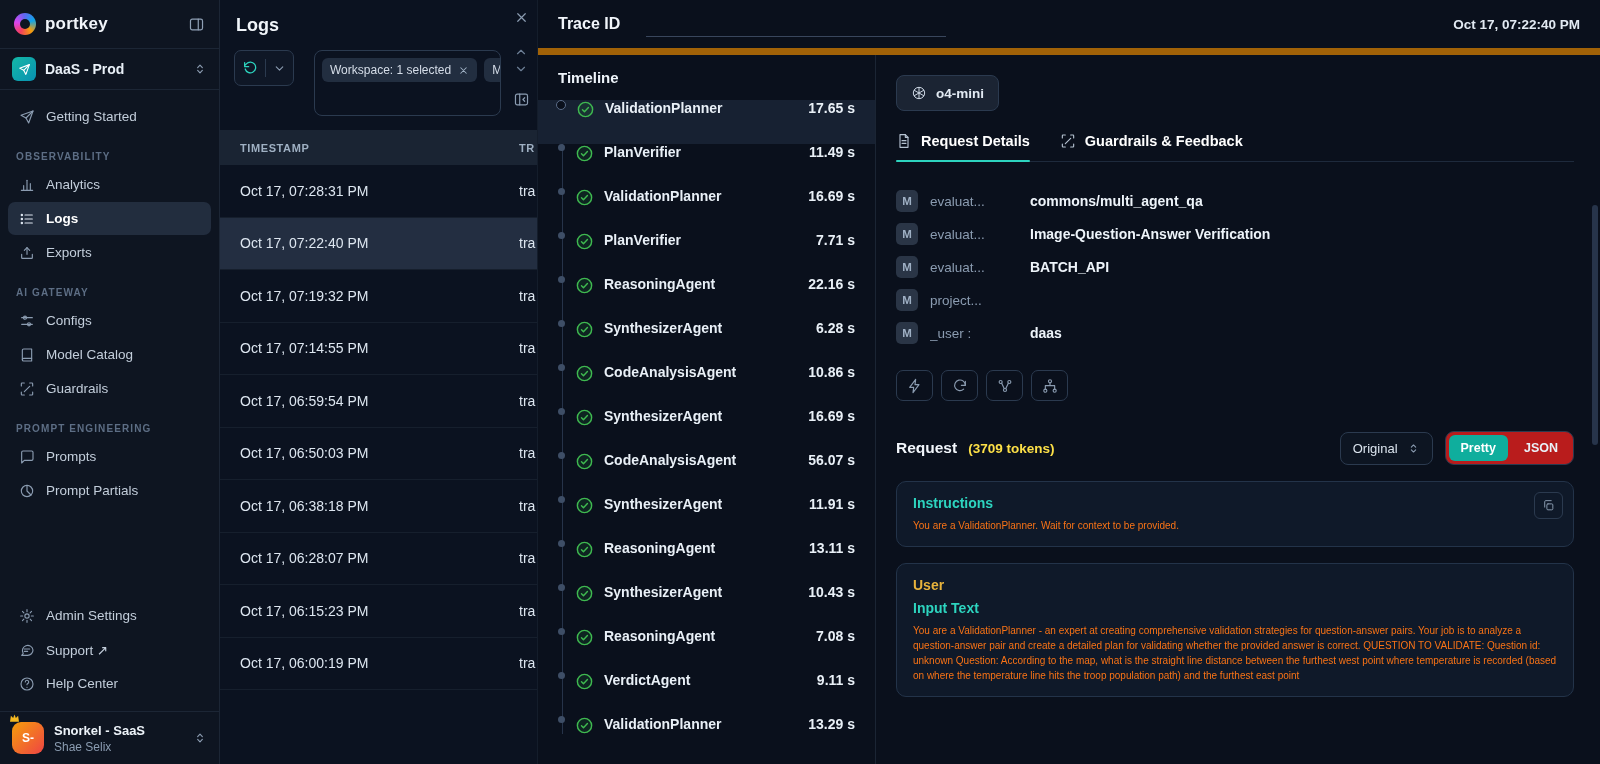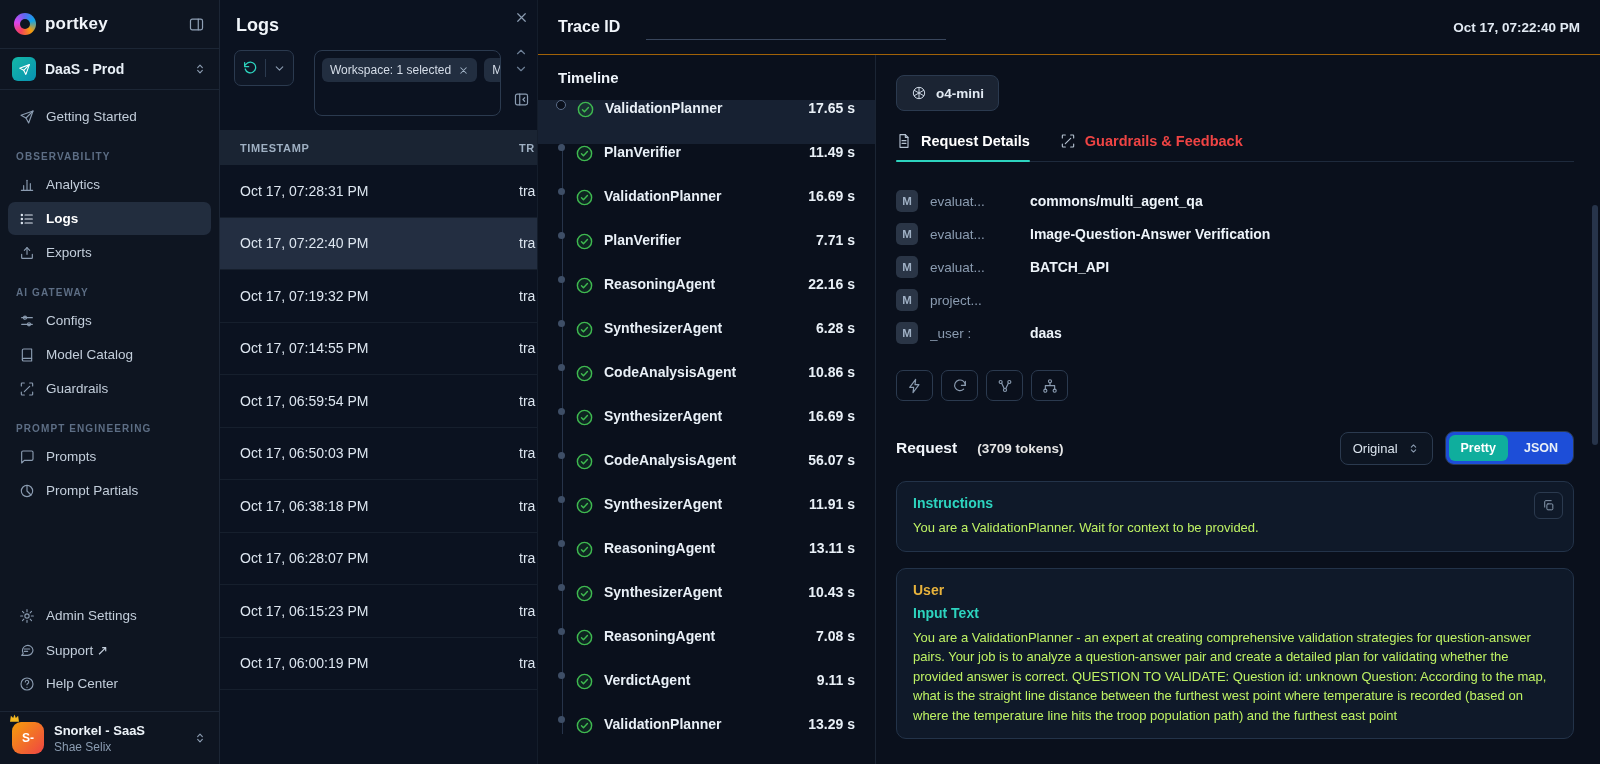--- a/index.html
+++ b/index.html
@@ -55,65 +55,65 @@
   .td-ts { flex:1; white-space:nowrap; overflow:hidden; }
   .td-tr { width:30px; flex:none; padding-left:12px; overflow:hidden; white-space:nowrap; }
   .trace-strip { position:absolute; top:0; right:3px; width:26px; display:flex; flex-direction:column; align-items:center; padding-top:10px; color:#8b9cb1; z-index:5; }
   .strip-btn { cursor:pointer; display:flex; }
   .s-close { margin-bottom:20px; }
   .s-up { margin-bottom:3px; color:#6d7f96; }
   .s-down { margin-bottom:15px; color:#6d7f96; }
 
   
   .trace-panel { flex:1; display:flex; flex-direction:column; background:#0a101c; min-width:0; }
-  .trace-header { height:55px; flex:none; display:flex; align-items:center; padding:0 20px; border-bottom:1px solid #a16207; }
+  .trace-header { height:55px; flex:none; display:flex; align-items:center; padding:0 20px; border-bottom:7px solid #a16207; }
   .trace-title { font-size:16px; font-weight:bold; color:#f1f5fa; }
   .trace-id-input { width:300px; height:26px; margin-left:26px; border-bottom:1px solid #39465c; cursor:text; }
   .trace-ts { margin-left:auto; font-size:13.5px; font-weight:bold; color:#e2eaf3; }
   .trace-body { flex:1; display:flex; min-height:0; }
 
   .timeline-col { width:338px; flex:none; border-right:1px solid #1b2534; padding-top:14px; overflow:hidden; position:relative; }
   .timeline-title { font-size:15px; font-weight:bold; color:#eef4fa; padding:0 20px 14px; }
   .timeline-list { position:relative; }
   .timeline-list::before { content:""; position:absolute; left:24px; top:16px; bottom:26px; width:1px; background:#263349; }
   .tl-item { position:relative; display:flex; align-items:flex-start; height:44px; padding:0 20px; gap:10px; cursor:pointer; }
   .tl-item.is-active { background:#172132; }
   .tl-node { width:7px; height:7px; border-radius:50%; background:#3e4e66; z-index:1; flex:none; }
   .tl-item.is-active .tl-node { width:10px; height:10px; background:#0a101c; border:1.7px solid #5a6c88; margin-left:-2px; }
   .tl-name { font-size:14px; font-weight:bold; color:#e9f0f7; white-space:nowrap; overflow:hidden; text-overflow:ellipsis; flex:1; }
   .tl-dur { font-size:14px; font-weight:bold; color:#e9f0f7; margin-left:20px; }
 
   .detail-col { flex:1; min-width:0; padding:20px 26px 0 20px; overflow:hidden; position:relative; }
   .model-chip { display:inline-flex; align-items:center; gap:9px; background:#1b2433; border:1px solid #2b3a4f; border-radius:8px; padding:9px 14px; font-size:13.5px; font-weight:bold; color:#e2eaf3; cursor:pointer; }
   .tabs-row { display:flex; gap:30px; margin-top:22px; border-bottom:1px solid #1e2a3c; }
-  .tab { display:flex; align-items:center; gap:9px; padding-bottom:12px; font-size:14.5px; font-weight:bold; color:#ef4444; position:relative; cursor:pointer; }
+  .tab { display:flex; align-items:center; gap:9px; padding-bottom:12px; font-size:14.5px; font-weight:bold; color:#ffffff; position:relative; cursor:pointer; }
   .tab .icon { color:#b6c3d2; }
   .tab.is-active { color:#fff; }
   .tab.is-active::after { content:""; position:absolute; left:0; right:0; bottom:-1px; height:2.5px; background:#2dd4bf; border-radius:2px; }
   .meta-list { margin-top:28px; display:flex; flex-direction:column; gap:11px; max-width:620px; }
   .meta-row { display:flex; align-items:center; gap:12px; }
   .meta-badge { width:22px; height:22px; border-radius:5px; background:#2a3546; color:#9fb0c4; font-size:11.5px; font-weight:bold; display:flex; align-items:center; justify-content:center; flex:none; }
   .meta-key { width:88px; flex:none; font-size:13.5px; color:#8b9cb1; white-space:nowrap; overflow:hidden; }
   .meta-val { font-size:14px; font-weight:bold; color:#eef4fa; white-space:nowrap; overflow:hidden; }
   .actions-row { display:flex; gap:8px; margin-top:26px; }
   .action-btn { width:37px; height:31px; border:1px solid #2b3a4f; border-radius:7px; background:transparent; color:#8b9cb1; display:flex; align-items:center; justify-content:center; cursor:pointer; }
   .request-row { display:flex; align-items:center; margin-top:30px; }
   .req-label { font-size:15.5px; font-weight:bold; color:#f2f6fb; }
-  .req-tokens { font-size:13.5px; font-weight:bold; color:#e5e5e5; margin-left:20px; }
+  .req-tokens { font-size:13.5px; font-weight:bold; color:#fde047; margin-left:11px; }
   .flex-spacer { flex:1; }
   .select-box { display:flex; align-items:center; gap:9px; border:1px solid #2b3a4f; border-radius:8px; padding:8px 12px; font-size:13px; color:#dbe4ee; margin-right:12px; background:#0d1522; cursor:pointer; }
   .select-box .icon { color:#8b9cb1; }
-  .seg { display:flex; gap:4px; border:1px solid #2b3a4f; border-radius:9px; padding:3px; background:#1d4ed8; }
+  .seg { display:flex; gap:4px; border:1px solid #2b3a4f; border-radius:9px; padding:3px; background:#b91c1c; }
   .seg-btn { border:none; border-radius:6px; padding:6px 12px; font-size:12.5px; font-weight:bold; color:#e9f0f7; background:transparent; cursor:pointer; }
   .seg-btn.is-active { background:#0fae9d; color:#fff; }
   .msg-box { border:1px solid #233349; background:#0f1929; border-radius:10px; padding:13px 16px; margin-top:16px; position:relative; }
   .msg-label { font-size:14px; font-weight:bold; margin-bottom:7px; }
   .teal { color:#2dd4bf; }
   .yellow { color:#e8b33c; }
-  .msg-text { font-size:13px; color:#bef264; line-height:1.5; }
+  .msg-text { font-size:10px; color:#f97316; line-height:1.5; }
   .copy-btn { position:absolute; top:10px; right:10px; width:29px; height:27px; border:1px solid #2b3a4f; border-radius:6px; background:transparent; color:#8b9cb1; display:flex; align-items:center; justify-content:center; cursor:pointer; }
   .v-thumb { position:absolute; right:2px; top:150px; width:6px; height:240px; background:#27344a; border-radius:3px; cursor:grab; }
 </style>
 </head>
 <body>
 
 <aside class="sidebar">
   <div class="brand-row">
     <span class="brand-logo"></span>
     <span class="brand-name">portkey</span>

